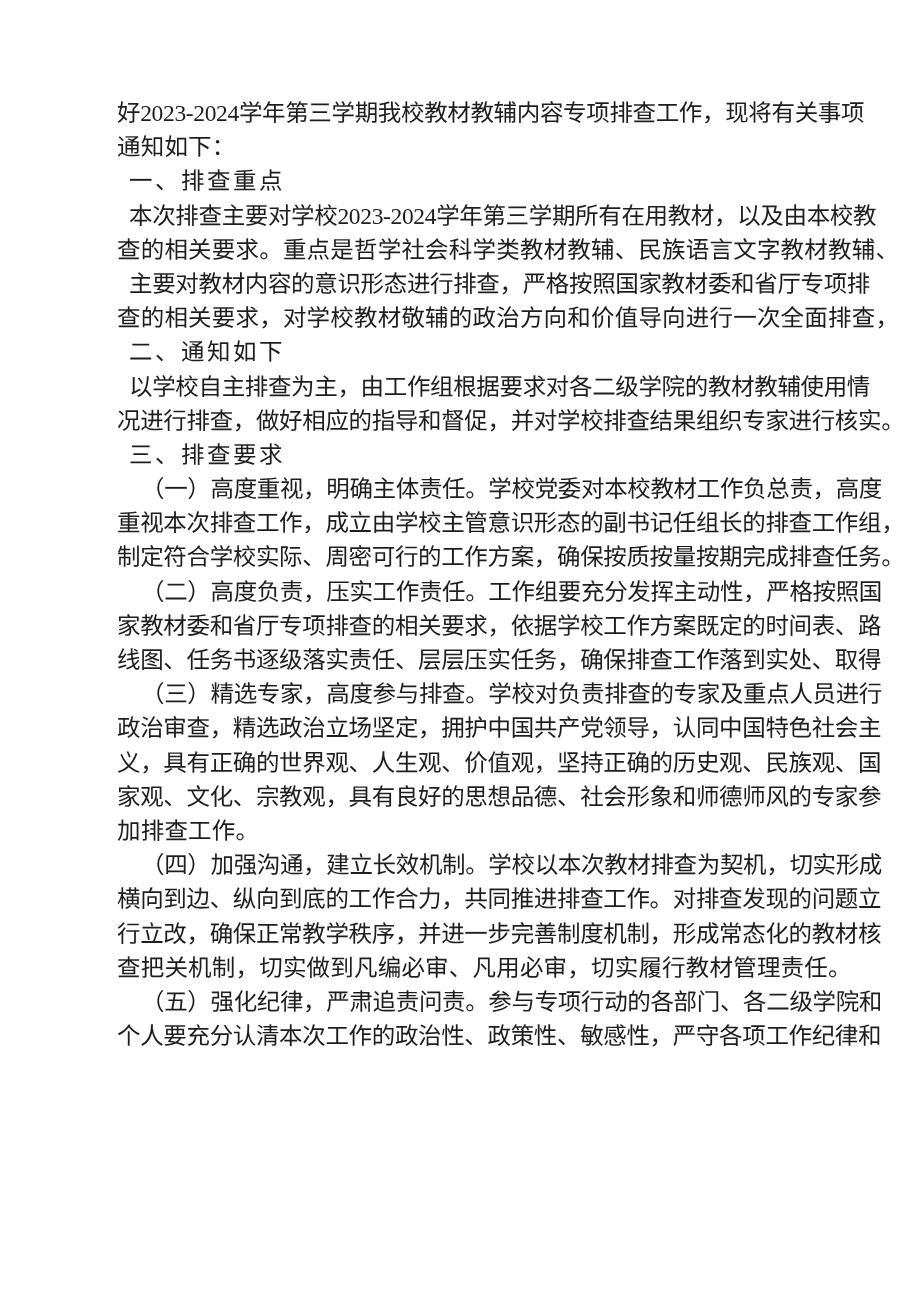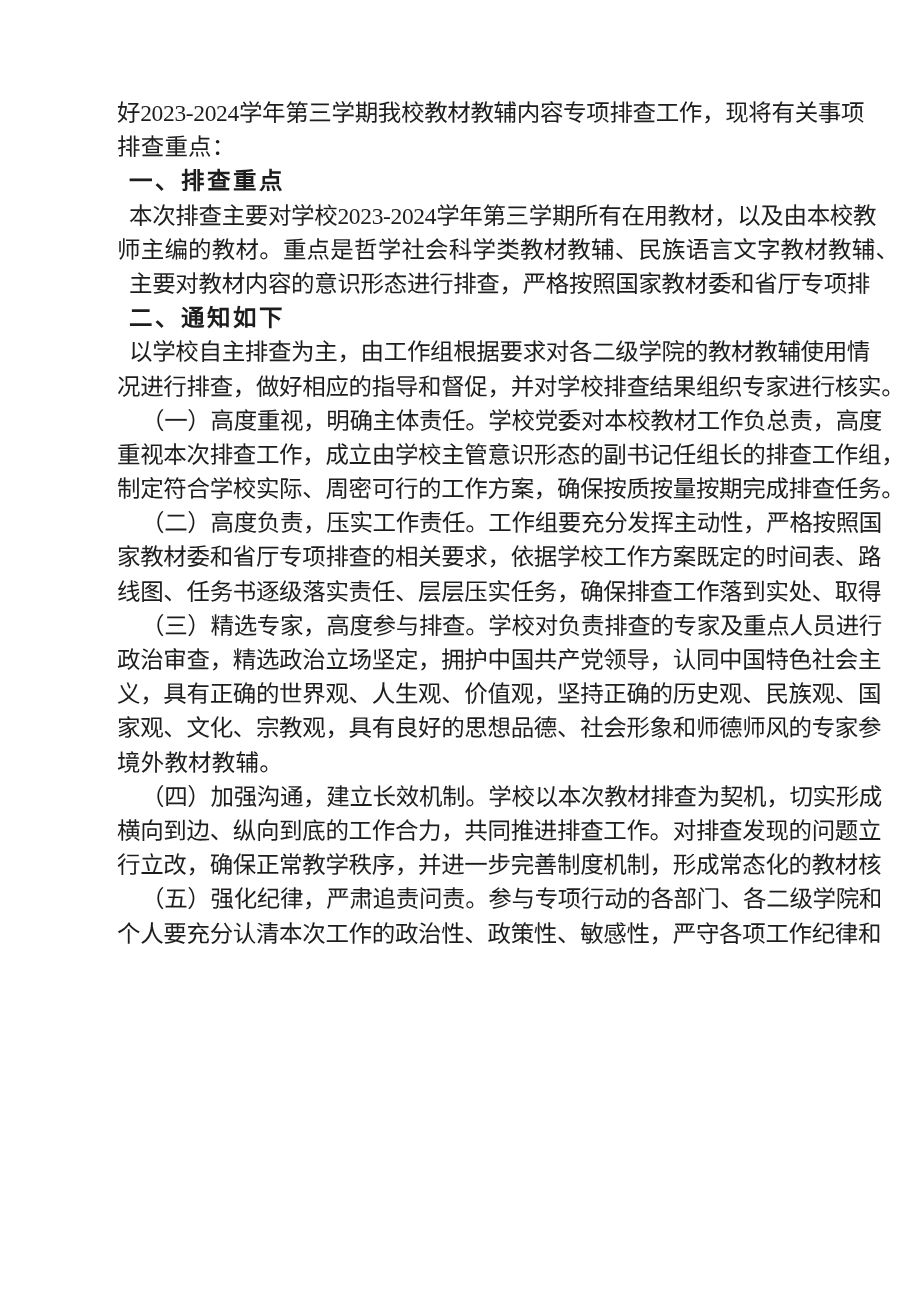--- a/index.html
+++ b/index.html
@@ -55,21 +55,21 @@
   .line.tight {
     letter-spacing: -0.35px;
   }
 
   
   .ind-0  { padding-left: 0; }
   .ind-1  { padding-left: 12px; }
   .ind-2  { padding-left: 24px; }
 
   .heading {
-    font-weight: bold;
+    font-weight: normal;
     letter-spacing: 2.5px;
   }
 </style>
 </head>
 <body>
 
 <div class="page">
   <div class="doc-body" id="doc-body">
       <div class="line ind-0 justify tight">
         <span>好</span>
@@ -103,21 +103,21 @@
         <span>工</span>
         <span>作</span>
         <span>，</span>
         <span>现</span>
         <span>将</span>
         <span>有</span>
         <span>关</span>
         <span>事</span>
         <span>项</span>
       </div>
-      <div class="line ind-0">排查重点：</div>
+      <div class="line ind-0">通知如下：</div>
       <div class="line ind-1 heading">一、排查重点</div>
       <div class="line ind-1 justify tight">
         <span>本</span>
         <span>次</span>
         <span>排</span>
         <span>查</span>
         <span>主</span>
         <span>要</span>
         <span>对</span>
         <span>学</span>
@@ -144,21 +144,21 @@
         <span>教</span>
         <span>材</span>
         <span>，</span>
         <span>以</span>
         <span>及</span>
         <span>由</span>
         <span>本</span>
         <span>校</span>
         <span>教</span>
       </div>
-      <div class="line ind-0">师主编的教材。重点是哲学社会科学类教材教辅、民族语言文字教材教辅、</div>
+      <div class="line ind-0">查的相关要求。重点是哲学社会科学类教材教辅、民族语言文字教材教辅、</div>
       <div class="line ind-1 justify tight">
         <span>主</span>
         <span>要</span>
         <span>对</span>
         <span>教</span>
         <span>材</span>
         <span>内</span>
         <span>容</span>
         <span>的</span>
         <span>意</span>
@@ -179,20 +179,21 @@
         <span>教</span>
         <span>材</span>
         <span>委</span>
         <span>和</span>
         <span>省</span>
         <span>厅</span>
         <span>专</span>
         <span>项</span>
         <span>排</span>
       </div>
+      <div class="line ind-0">查的相关要求，对学校教材敬辅的政治方向和价值导向进行一次全面排查，</div>
       <div class="line ind-1 heading">二、通知如下</div>
       <div class="line ind-1 justify tight">
         <span>以</span>
         <span>学</span>
         <span>校</span>
         <span>自</span>
         <span>主</span>
         <span>排</span>
         <span>查</span>
         <span>为</span>
@@ -250,20 +251,21 @@
         <span>组</span>
         <span>织</span>
         <span>专</span>
         <span>家</span>
         <span>进</span>
         <span>行</span>
         <span>核</span>
         <span>实</span>
         <span>。</span>
       </div>
+      <div class="line ind-1 heading">三、排查要求</div>
       <div class="line ind-2 justify tight">
         <span>（</span>
         <span>一</span>
         <span>）</span>
         <span>高</span>
         <span>度</span>
         <span>重</span>
         <span>视</span>
         <span>，</span>
         <span>明</span>
@@ -599,21 +601,21 @@
         <span>和</span>
         <span>师</span>
         <span>德</span>
         <span>师</span>
         <span>风</span>
         <span>的</span>
         <span>专</span>
         <span>家</span>
         <span>参</span>
       </div>
-      <div class="line ind-0">境外教材教辅。</div>
+      <div class="line ind-0">加排查工作。</div>
       <div class="line ind-2 justify tight">
         <span>（</span>
         <span>四</span>
         <span>）</span>
         <span>加</span>
         <span>强</span>
         <span>沟</span>
         <span>通</span>
         <span>，</span>
         <span>建</span>
@@ -704,20 +706,21 @@
         <span>形</span>
         <span>成</span>
         <span>常</span>
         <span>态</span>
         <span>化</span>
         <span>的</span>
         <span>教</span>
         <span>材</span>
         <span>核</span>
       </div>
+      <div class="line ind-0">查把关机制，切实做到凡编必审、凡用必审，切实履行教材管理责任。</div>
       <div class="line ind-2 justify tight">
         <span>（</span>
         <span>五</span>
         <span>）</span>
         <span>强</span>
         <span>化</span>
         <span>纪</span>
         <span>律</span>
         <span>，</span>
         <span>严</span>

